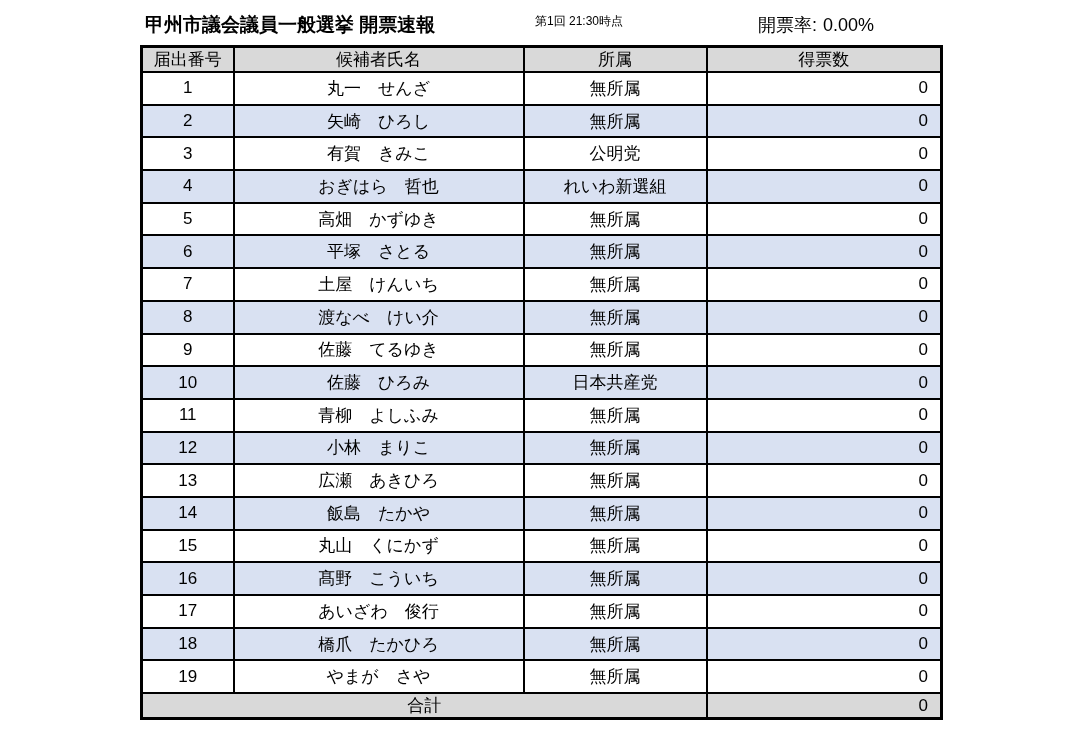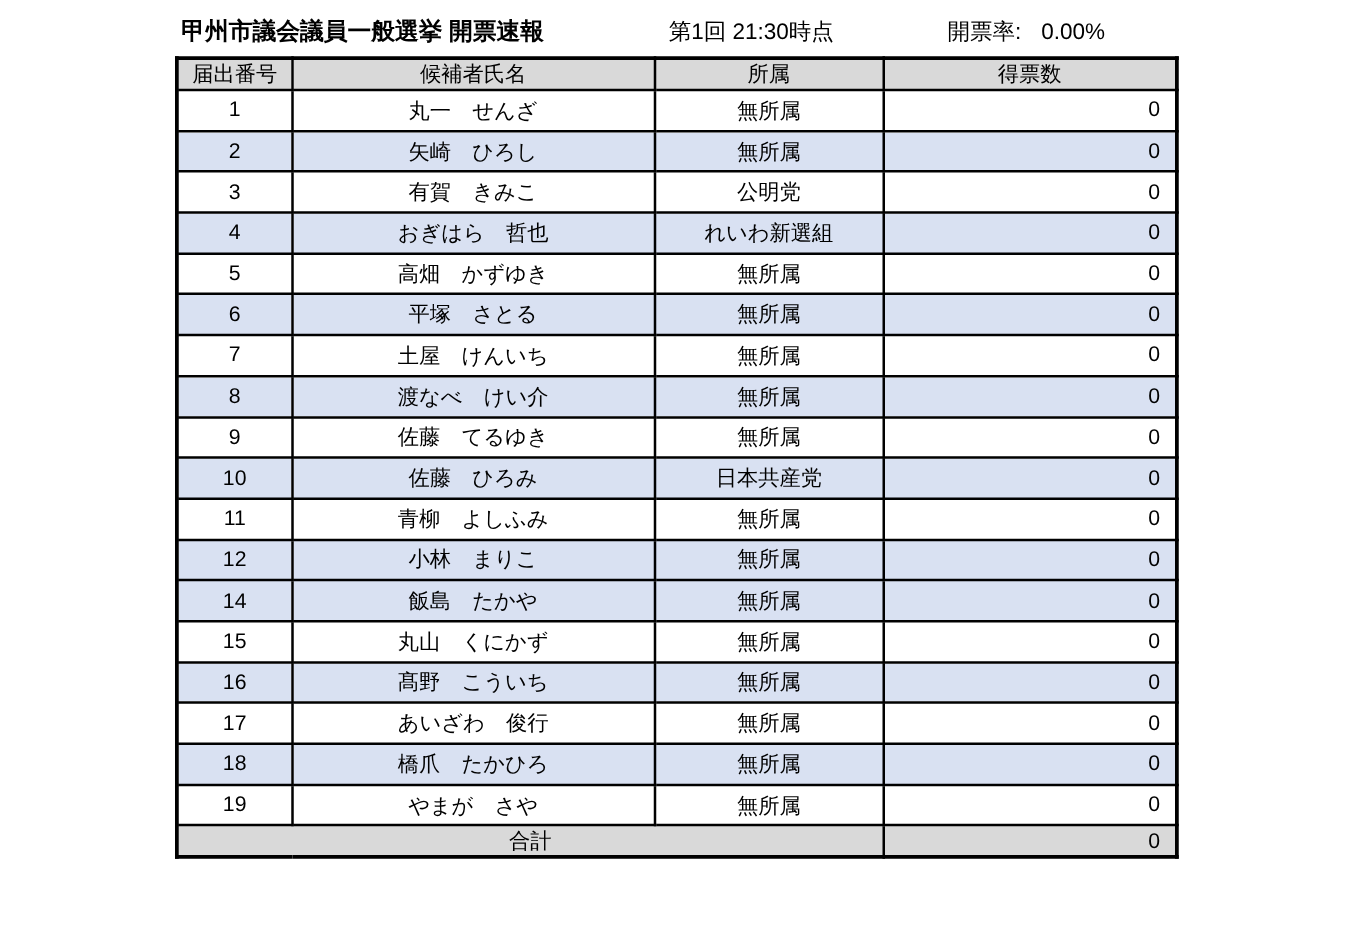--- a/index.html
+++ b/index.html
@@ -27,31 +27,31 @@
     left: 145px;
     top: 12px;
     font-size: 19px;
     font-weight: bold;
     white-space: nowrap;
   }
   .topbar-round {
     position: absolute;
     left: 535px;
     top: 13px;
-    font-size: 18px;
+    font-size: 12px;
     white-space: nowrap;
   }
   .topbar-rate {
     position: absolute;
     left: 758px;
     top: 13px;
     font-size: 18px;
     white-space: nowrap;
   }
-  .topbar-rate .rate-value { margin-left: 16px; }
+  .topbar-rate .rate-value { margin-left: 6px; }
 
   table.results {
     position: absolute;
     left: 140px;
     top: 45px;
     width: 800px;
     border-collapse: collapse;
     table-layout: fixed;
     border: 3px solid var(--border-color);
   }
@@ -164,20 +164,26 @@
     <td>青柳　よしふみ</td>
     <td>無所属</td>
     <td class="votes">0</td>
   </tr>
       <tr class="zebra">
     <td>12</td>
     <td>小林　まりこ</td>
     <td>無所属</td>
     <td class="votes">0</td>
   </tr>
+      <tr>
+    <td>13</td>
+    <td>広瀬　あきひろ</td>
+    <td>無所属</td>
+    <td class="votes">0</td>
+  </tr>
       <tr class="zebra">
     <td>14</td>
     <td>飯島　たかや</td>
     <td>無所属</td>
     <td class="votes">0</td>
   </tr>
       <tr>
     <td>15</td>
     <td>丸山　くにかず</td>
     <td>無所属</td>

